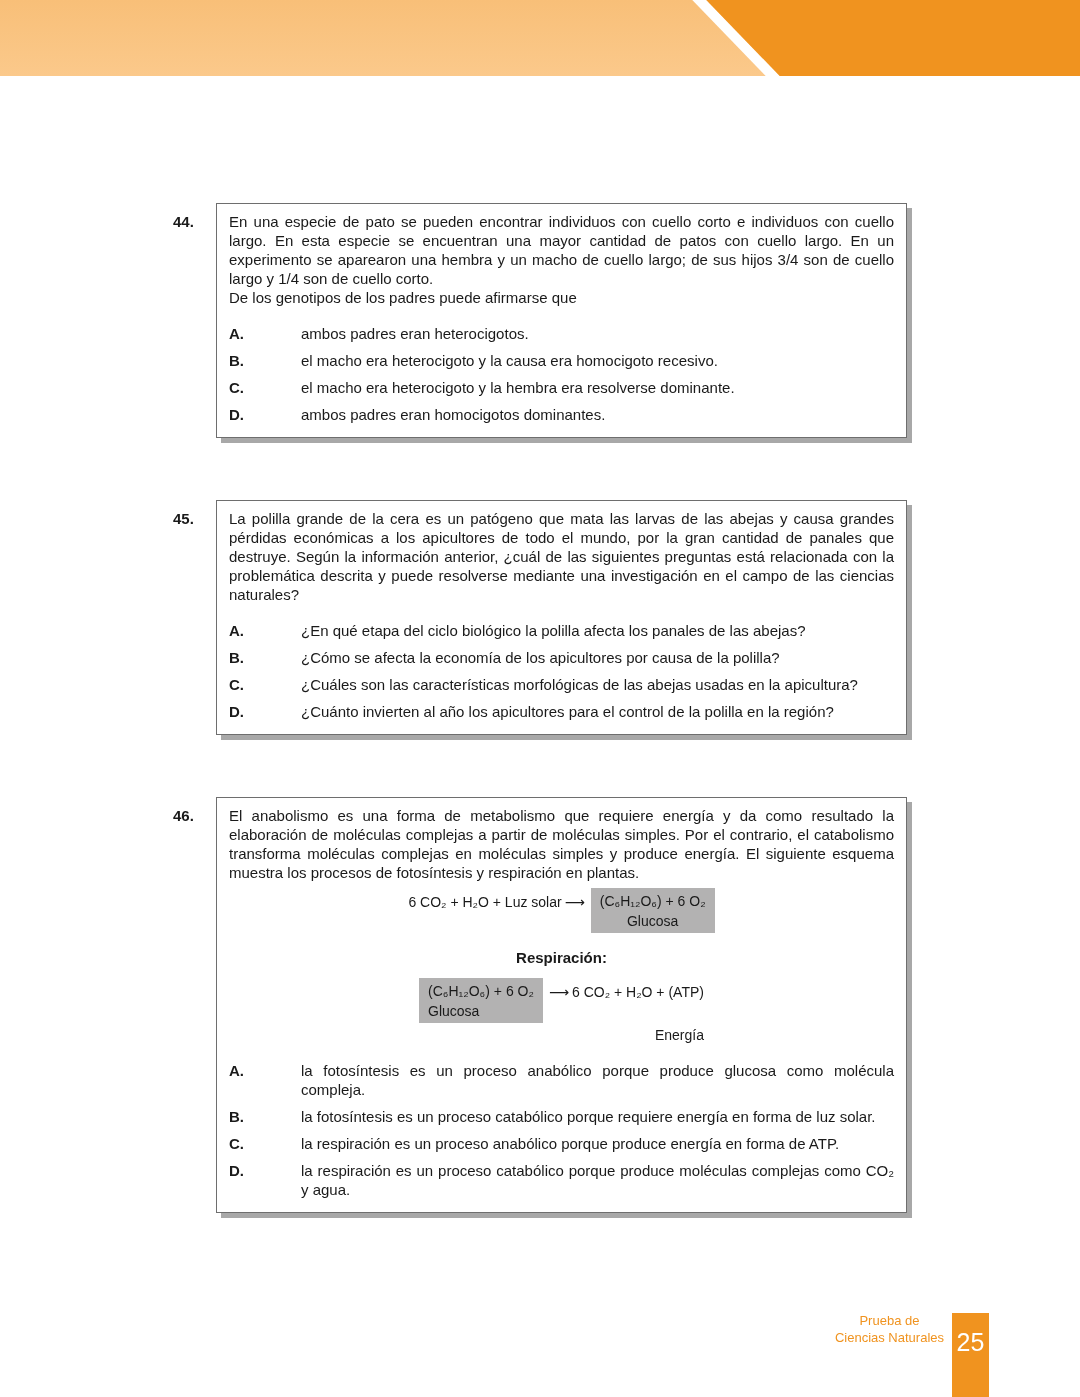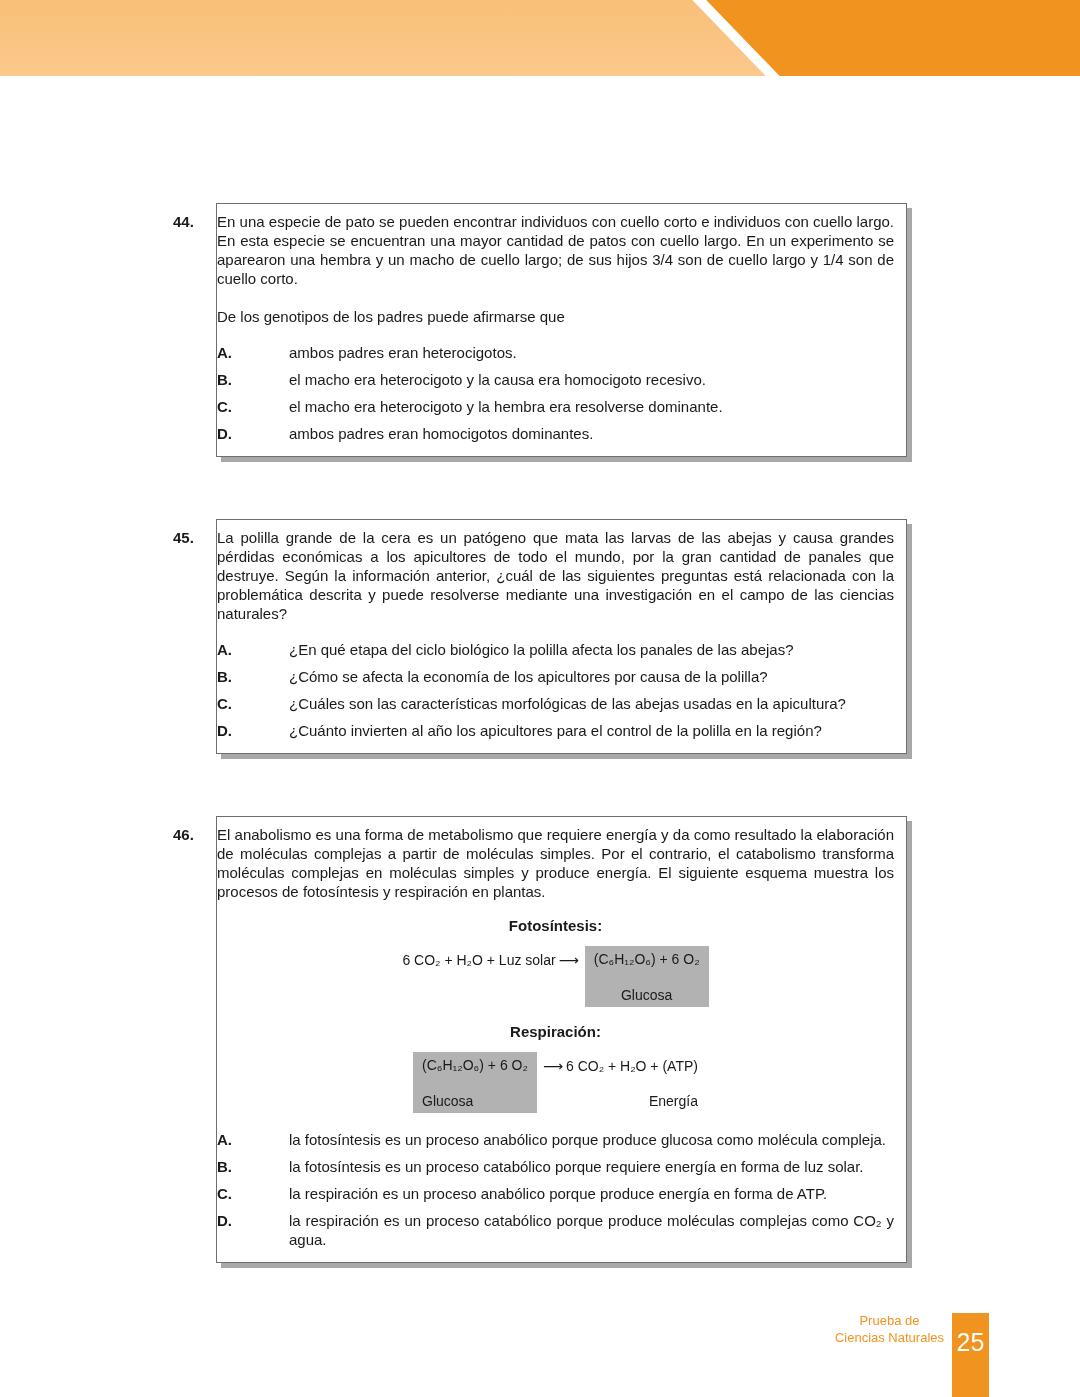--- a/index.html
+++ b/index.html
@@ -37,24 +37,24 @@
   .qnum {
     width: 43px; flex-shrink: 0;
     font-weight: bold; font-size: 15px; line-height: 19px;
     padding-top: 9px;
   }
   .qbox {
     flex: 1;
     background: #ffffff;
     border: 1px solid var(--box-border, #6e6e6e);
     box-shadow: 5px 5px 0 var(--box-shadow, #a8a8a8);
-    padding: 8px 12px 13px 0;
+    padding: 8px 12px 13px 12px;
   }
   .qtext { font-size: 15px; line-height: 19px; text-align: justify; }
-  .qprompt { margin-top: 19px; text-align: left; }
+  .qprompt { text-align: left; }
   .options { margin-top: 17px; }
   .option { display: flex; margin-top: 8px; }
   .option .letter {
     width: 44px; flex-shrink: 0;
     font-weight: bold; font-size: 15px; line-height: 19px;
   }
   .option .opt-text { flex: 1; font-size: 15px; line-height: 19px; text-align: justify; margin-left: 28px; }
 
   
   .diagram { margin-top: 6px; }
@@ -63,27 +63,27 @@
     display: flex; justify-content: center; align-items: flex-start;
     font-size: 14px; line-height: 18px;
   }
   .eq-top { padding-top: 5px; }
   .arrow { padding: 5px 3px 0 3px; font-family: "DejaVu Sans", sans-serif; }
   .graybox {
     display: inline-flex; flex-direction: column;
     background: var(--gray-box, #b3b2b2);
     padding: 4px 9px 3px 9px;
   }
-  .graybox .box-label { margin-top: 18px; }
+  .graybox .box-label { margin-top: 2px; }
   .graybox.ps { margin-left: 3px; }
   .graybox.ps .box-label { text-align: center; }
   .graybox.rx { margin-right: 3px; }
   .graybox.rx .box-label { text-align: left; }
   .products-col { display: flex; flex-direction: column; padding-top: 5px; gap: 13px; }
-  .products-col .energy-label { text-align: right; margin-top: 4px; }
+  .products-col .energy-label { text-align: right; margin-top: 12px; }
 
   
   .footer-label {
     position: absolute; right: 136px; top: 1312px;
     text-align: center;
     color: var(--accent-orange, #f0931f);
     font-size: 13px; line-height: 17px;
   }
   .page-strip {
     position: absolute; right: 91px; top: 1313px; bottom: 0; width: 37px;
@@ -155,21 +155,20 @@
       </div>
     </div>
   </section>
 
   <section class="question">
     <div class="qnum">46.</div>
     <div class="qbox">
       <p class="qtext">El anabolismo es una forma de metabolismo que requiere energía y da como resultado la elaboración de moléculas complejas a partir de moléculas simples. Por el contrario, el catabolismo transforma moléculas complejas en moléculas simples y produce energía. El siguiente esquema muestra los procesos de fotosíntesis y respiración en plantas.</p>
 
       <div class="diagram">
-        <p class="diag-title">Fotosíntesis:</p>
         <div class="equation">
           <span class="eq-top">6 CO₂ + H₂O + Luz solar</span>
           <span class="arrow">⟶</span>
           <span class="graybox ps">
             <span class="formula">(C₆H₁₂O₆) + 6 O₂</span>
             <span class="box-label">Glucosa</span>
           </span>
         </div>
 
         <p class="diag-title">Respiración:</p>

